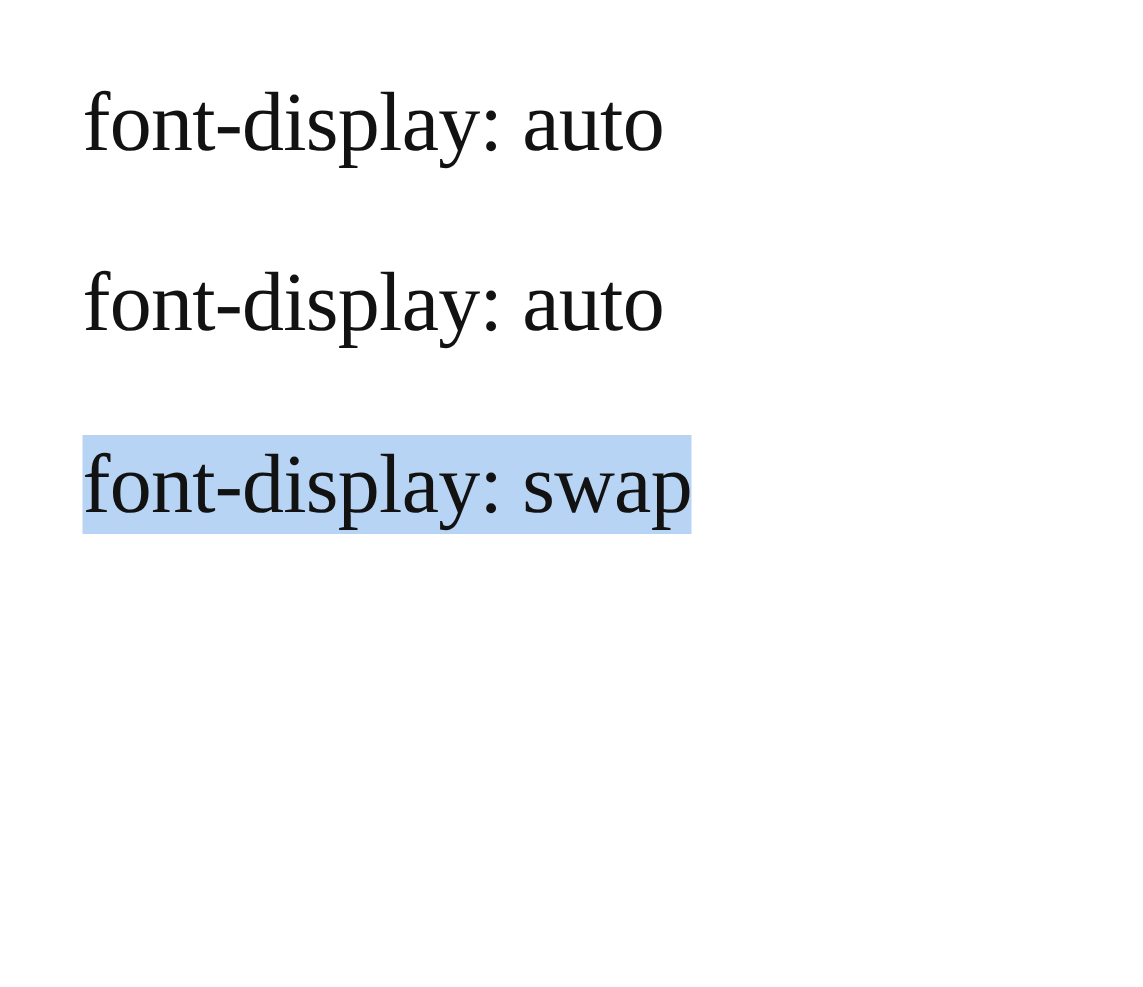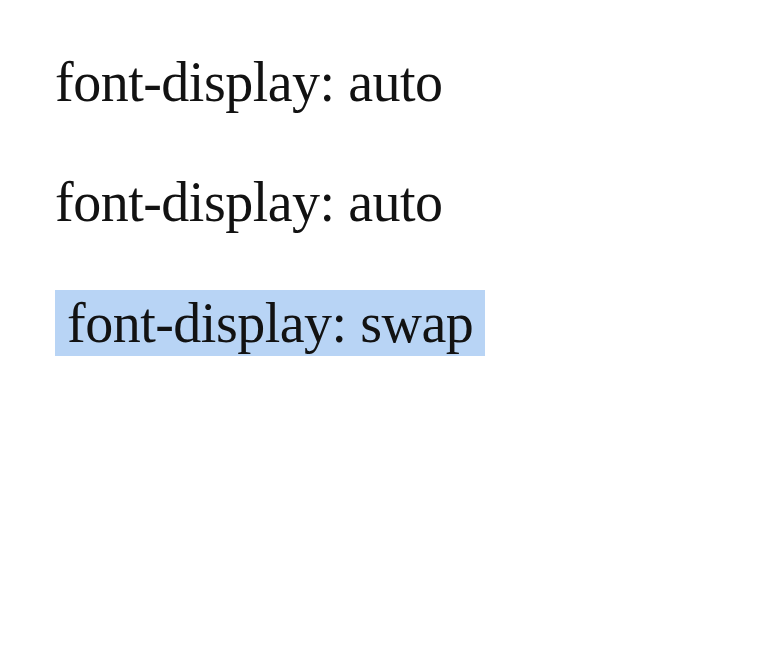--- a/index.html
+++ b/index.html
@@ -21,21 +21,21 @@
       line-height: 1.15;
       margin-bottom: 56px;
       letter-spacing: -0.5px;
     }
     .item:last-child {
       margin-bottom: 0;
     }
     .highlight {
       background-color: #b8d4f5;
       display: inline;
-      padding: 2px 12px;
+      padding: 2px 0;
     }
   </style>
 </head>
 <body>
 
 <div>
   <div class="item">
     <span>font-display: auto</span>
   </div>
   <div class="item">

